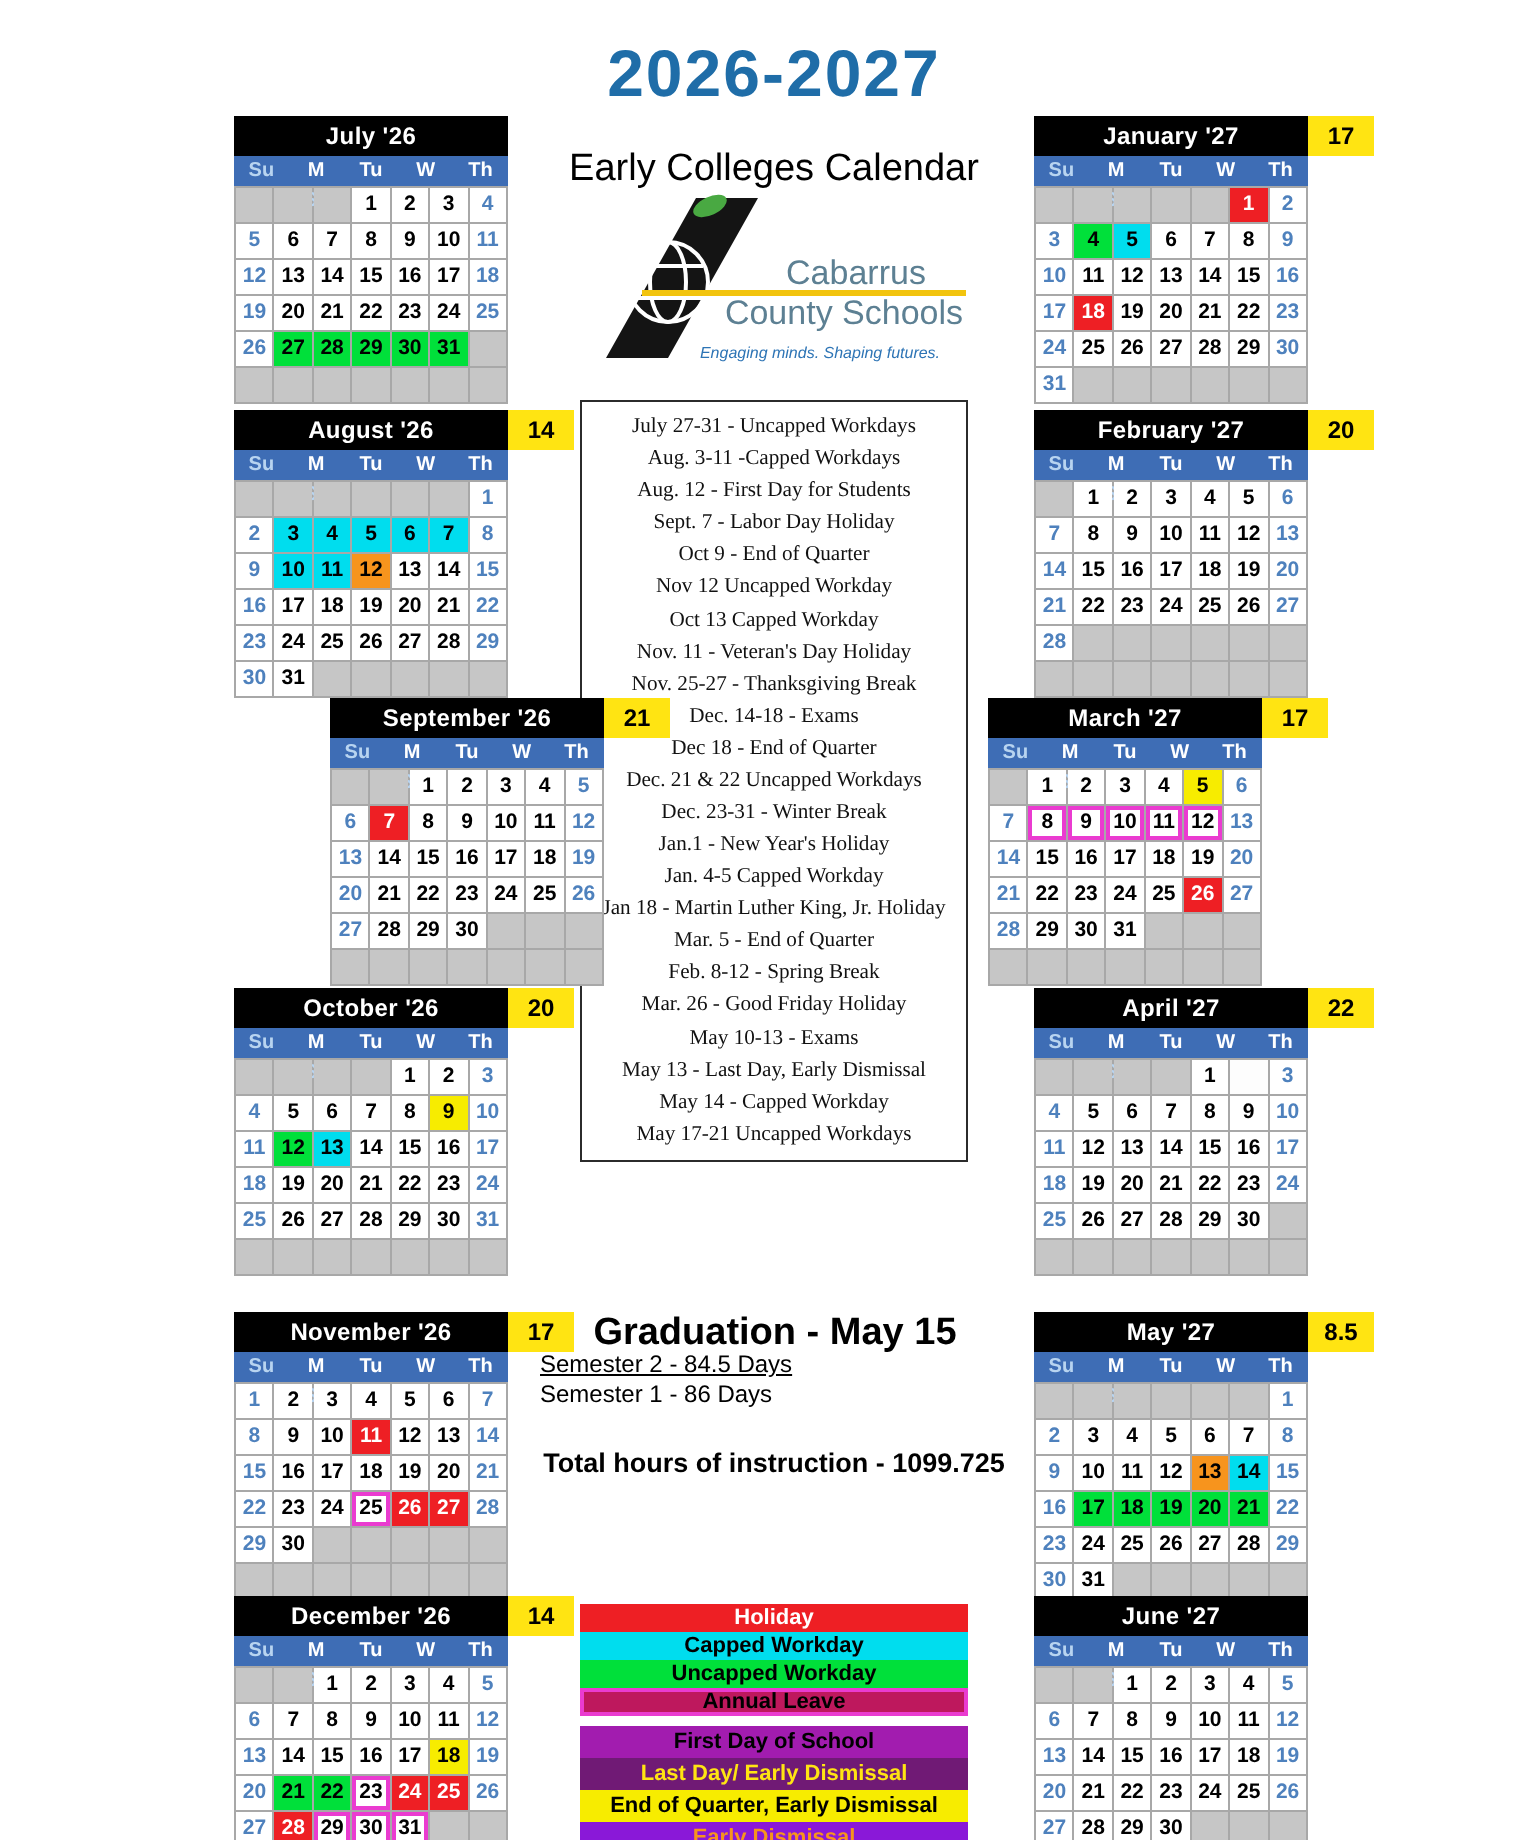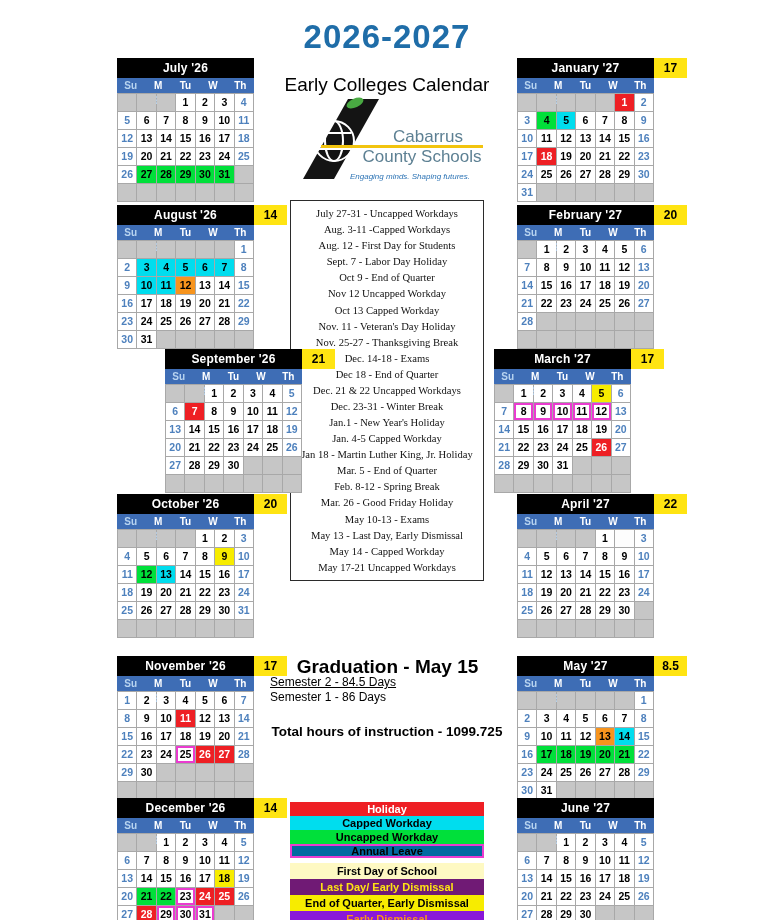--- a/index.html
+++ b/index.html
@@ -119,22 +119,22 @@
 
 <div class="grad">Graduation -  May 15</div>
 <div class="sem sem1">Semester 1 - 86 Days</div>
 <div class="sem sem2">Semester 2 - 84.5 Days</div>
 <div class="total">Total hours of instruction - 1099.725</div>
 
 <div class="legend" id="legend">
     <div class="lrow" style="background: rgb(238, 31, 36); color: rgb(255, 255, 255);">Holiday</div>
     <div class="lrow" style="background: rgb(0, 221, 238); color: rgb(0, 0, 0);">Capped Workday</div>
     <div class="lrow" style="background: rgb(0, 224, 58); color: rgb(0, 0, 0);">Uncapped Workday</div>
-    <div class="lrow" style="background: #0369a1; color: rgb(0, 0, 0); box-shadow: rgb(234, 59, 208) 0px 0px 0px 2px inset;">Annual Leave</div>
-    <div class="lrow tall gap" style="background: #fef9c3; color: rgb(0, 0, 0);">First Day of School</div>
+    <div class="lrow" style="background: #be185d; color: rgb(0, 0, 0); box-shadow: rgb(234, 59, 208) 0px 0px 0px 2px inset;">Annual Leave</div>
+    <div class="lrow tall gap" style="background: #a21caf; color: rgb(0, 0, 0);">First Day of School</div>
     <div class="lrow tall" style="background: #701a75; color: rgb(255, 228, 18);">Last Day/ Early Dismissal</div>
     <div class="lrow tall" style="background: rgb(247, 236, 0); color: rgb(0, 0, 0);">End of Quarter, Early Dismissal</div>
     <div class="lrow tall" style="background: rgb(138, 24, 216); color: rgb(247, 148, 29);">Early Dismissal</div>
   </div>
 
 <div id="months">
     <div class="month" style="left: 117px; top: 58px;">
       <div class="mtitle">July '26</div>
       <div class="dhead">
         <span class="we">Su</span>

